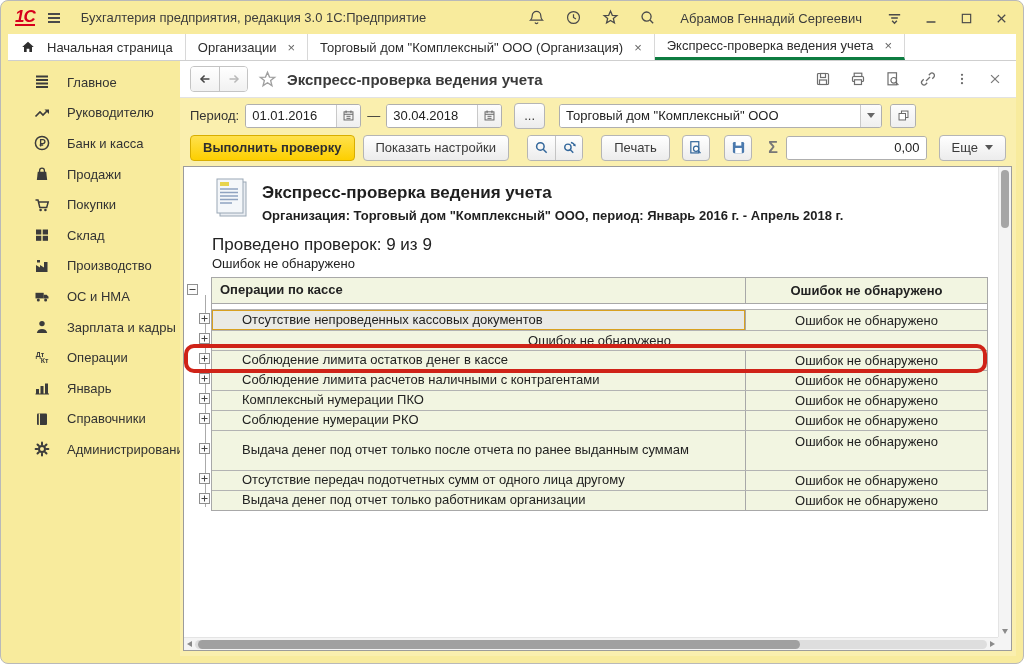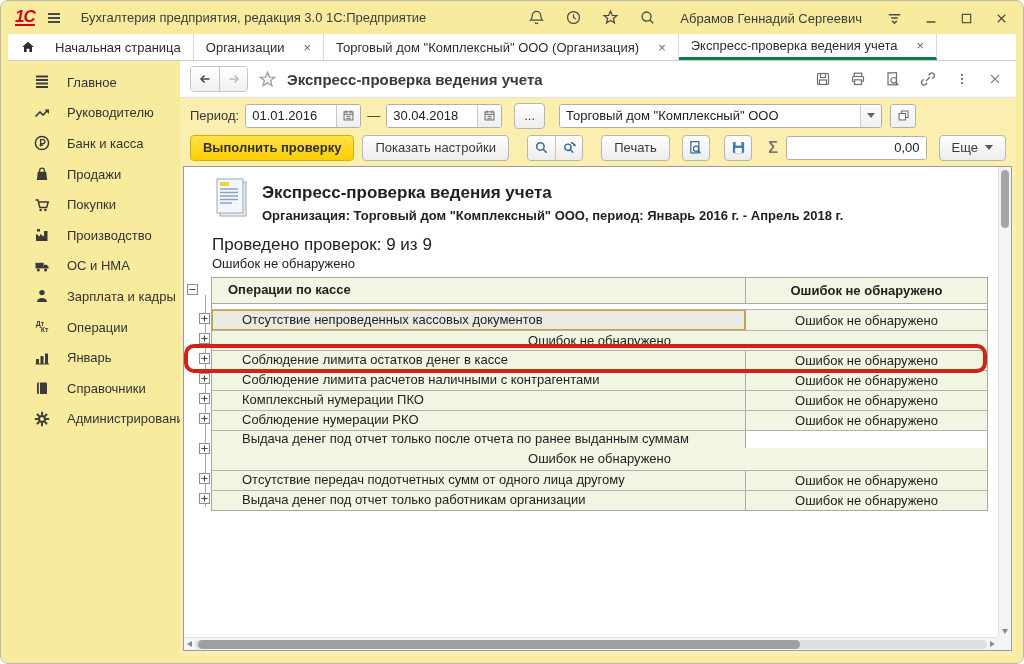--- a/index.html
+++ b/index.html
@@ -9,21 +9,21 @@
   
   .titlebar { height:33px; display:flex; align-items:center; padding:0 14px 0 14px; gap:10px; flex:none; }
   .logo { color:#d6001c; font-weight:bold; font-style:italic; font-size:17px; letter-spacing:-1px; border-bottom:2px solid #d6001c; line-height:15px; }
   .tb-title { font-size:13px; color:#3c3c3c; margin-left:8px; flex:1; white-space:nowrap; overflow:hidden; }
   .tb-icons { display:flex; align-items:flex-end; gap:20px; }
   .tb-user { font-size:13px; color:#3c3c3c; margin:0 4px; white-space:nowrap; }
   .ic { display:inline-flex; align-items:center; justify-content:center; }
 
   
   .tabbar { height:27px; margin:0 7px; background:#fff; border-bottom:1px solid #cfcfcf; display:flex; align-items:stretch; flex:none; }
-  .tab { display:flex; align-items:center; gap:19px; padding:0 12px; font-size:13px; color:#2c2c2c; border-right:1px solid #d8d8d8; white-space:nowrap; position:relative; }
+  .tab { display:flex; align-items:center; gap:11px; padding:0 12px; font-size:13px; color:#2c2c2c; border-right:1px solid #d8d8d8; white-space:nowrap; position:relative; }
   .tab.active { border-bottom:3px solid #0d7c40; }
   .tab-close { color:#666; font-size:13px; line-height:1; }
 
   
   .main { flex:1; margin:0 7px 7px 7px; display:flex; min-height:0; }
   .sidebar { width:172px; flex:none; background:#f8eb9d; padding-top:6px; }
   .s-item { height:30.6px; display:flex; align-items:center; gap:15px; padding-left:24px; font-size:13px; color:#333; cursor:default; }
   .s-ic { width:20px; display:flex; justify-content:center; flex:none; }
   .dtkt { font-size:7px; font-weight:bold; color:#3b3b3b; line-height:6px; text-align:left; }
   .dtkt .k { padding-left:5px; }
@@ -39,21 +39,21 @@
 
   
   .filter-row { height:35px; display:flex; align-items:center; padding:0 10px; gap:6px; flex:none; font-size:13px; color:#333; }
   .fld { display:flex; border:1px solid #afafaf; border-radius:3px; background:#fff; height:24px; overflow:hidden; }
   .fld input { border:none; outline:none; font-size:13px; font-family:inherit; color:#222; padding:0 6px; background:#fff; }
   .fld-btn { width:24px; display:flex; align-items:center; justify-content:center; border-left:1px solid #c9c9c9; background:linear-gradient(#fdfdfd,#efefef); }
   .btn { height:26px; border:1px solid #b5b5b5; border-radius:4px; background:linear-gradient(#ffffff,#ececec); font-size:13px; color:#3a3a3a; display:inline-flex; align-items:center; justify-content:center; padding:0 12px; font-family:inherit; white-space:nowrap; }
   .btn-sm { padding:0 9px; }
 
   
-  .action-row { height:33px; display:flex; align-items:center; padding:0 10px 4px 10px; gap:8px; flex:none;justify-content:flex-end; }
+  .action-row { height:33px; display:flex; align-items:center; padding:0 10px 4px 10px; gap:8px; flex:none; }
   .btn-primary { background:linear-gradient(#ffe14d,#fdcf00); border:1px solid #d8ae00; font-weight:bold; color:#2e2e2e; }
   .btn-group { display:flex; border:1px solid #b5b5b5; border-radius:4px; overflow:hidden; height:26px; }
   .btn-group .gbtn { width:29px; display:flex; align-items:center; justify-content:center; background:linear-gradient(#ffffff,#ececec); }
   .btn-group .gbtn + .gbtn { border-left:1px solid #c4c4c4; }
   .icon-btn { width:30px; padding:0; }
   .spacer { flex:1; }
   .sum-sign { font-size:16px; font-weight:bold; color:#777; }
   .sum-fld { width:150px; }
   .sum-fld input { text-align:right; width:100%; }
   .caret { width:0; height:0; border-left:4px solid transparent; border-right:4px solid transparent; border-top:5px solid #555; display:inline-block; }
@@ -67,24 +67,24 @@
   .r-heading { position:absolute; left:78px; top:16px; font-size:17px; font-weight:bold; color:#1f1f1f; white-space:nowrap; }
   .r-subheading { position:absolute; left:78px; top:41px; font-size:13px; font-weight:bold; color:#1f1f1f; white-space:nowrap; }
   .r-line1 { position:absolute; left:28px; top:68px; font-size:17px; color:#222; }
   .r-line2 { position:absolute; left:28px; top:89px; font-size:13px; color:#222; }
 
   .tbl { position:absolute; left:27px; top:110px; width:777px; border:1px solid #a8a8a8; background:#fff; font-size:13px; color:#222; }
   .thead { height:26px; display:flex; border-bottom:1px solid #a8a8a8; }
   .tgap { height:6px; background:#fff; border-bottom:1px solid #b3b3b3; }
   .trow { height:20px; display:flex; }
   .trow + .trow { border-top:1px solid #b3b3b3; }
-  .trow.tall { height:40px;flex-direction:column; }
+  .trow.tall { height:40px; }
   .c-name { width:534px; flex:none; background:#f2f5e1; border-right:1px solid #a8a8a8; display:flex; align-items:center; padding:0 4px 0 30px; line-height:1.3; }
   .c-status { flex:1; background:#f2f5e1; display:flex; align-items:center; justify-content:center; }
-  .thead .c-name { padding-left:16px; font-weight:bold; }
+  .thead .c-name { padding-left:8px; font-weight:bold; }
   .thead .c-status { font-weight:bold; }
   .tall .c-status { align-items:flex-start; padding-top:3px; }
   .c-name.selected { background:#eaeae5; box-shadow:inset 0 0 0 1px #d8a021; }
 
   .tree-box { position:absolute; width:11px; height:11px; border:1px solid #8f8f8f; background:#fbfbfb; display:flex; align-items:center; justify-content:center; }
   .tree-line { position:absolute; left:21px; width:1px; background:#aaa; }
 
   .red-annot { position:absolute; left:0; top:177px; width:803px; height:29px; border:4px solid #cf2318; border-radius:10px; pointer-events:none; }
 
   
@@ -236,20 +236,31 @@
               <path d="M1.5 3H4l1.8 7.5h6.9L14.2 5H5"></path>
               <circle cx="6.6" cy="13" r="1.3" fill="#3b3b3b" stroke="none"></circle>
               <circle cx="11.4" cy="13" r="1.3" fill="#3b3b3b" stroke="none"></circle>
             </svg>
           </span>
         <span>Покупки</span>
       </div>
       <div class="s-item">
         <span class="s-ic">
             <svg width="16" height="16" viewBox="0 0 16 16" fill="#3b3b3b">
+              <rect x="2" y="2.5" width="5.3" height="5"></rect>
+              <rect x="8.7" y="2.5" width="5.3" height="5"></rect>
+              <rect x="2" y="8.8" width="5.3" height="5"></rect>
+              <rect x="8.7" y="8.8" width="5.3" height="5"></rect>
+            </svg>
+          </span>
+        <span>Склад</span>
+      </div>
+      <div class="s-item">
+        <span class="s-ic">
+            <svg width="16" height="16" viewBox="0 0 16 16" fill="#3b3b3b">
               <polygon points="2,14 2,7 6,9.5 6,7 10,9.5 10,4 13.5,4 13.5,14"></polygon>
               <rect x="3" y="2" width="3" height="2.5"></rect>
             </svg>
           </span>
         <span>Производство</span>
       </div>
       <div class="s-item">
         <span class="s-ic">
             <svg width="16" height="16" viewBox="0 0 16 16" fill="#3b3b3b">
               <rect x="1.5" y="4.8" width="8.2" height="5.6"></rect>

